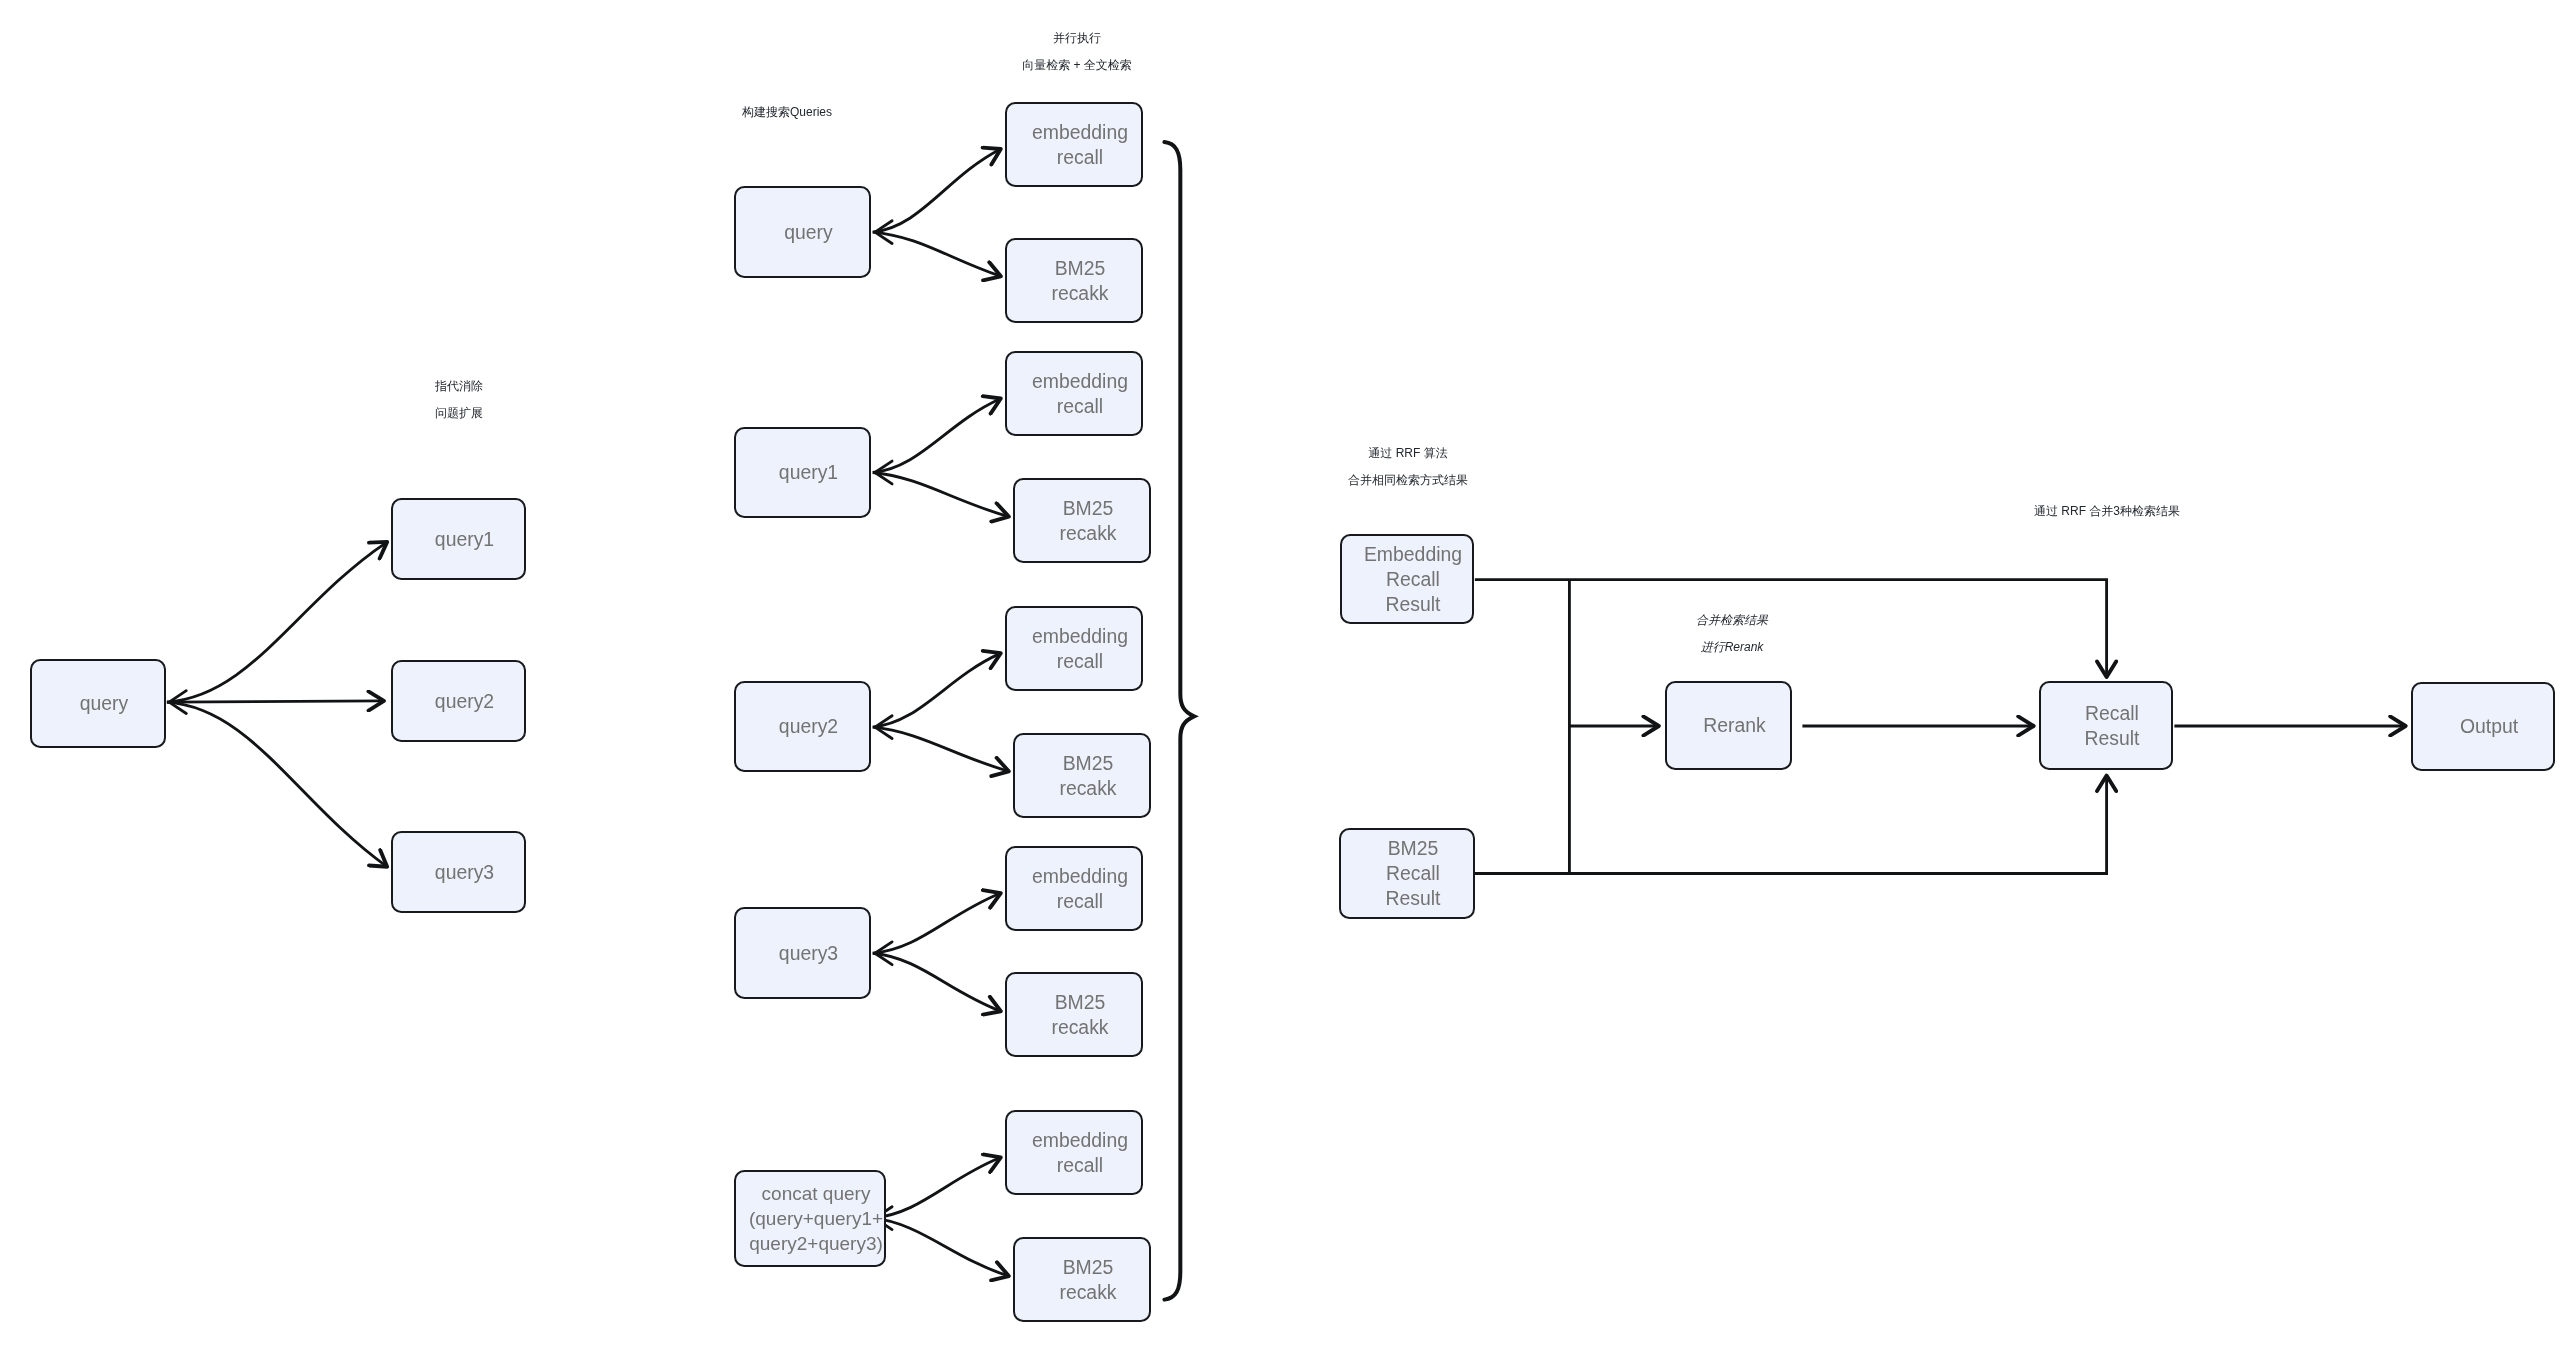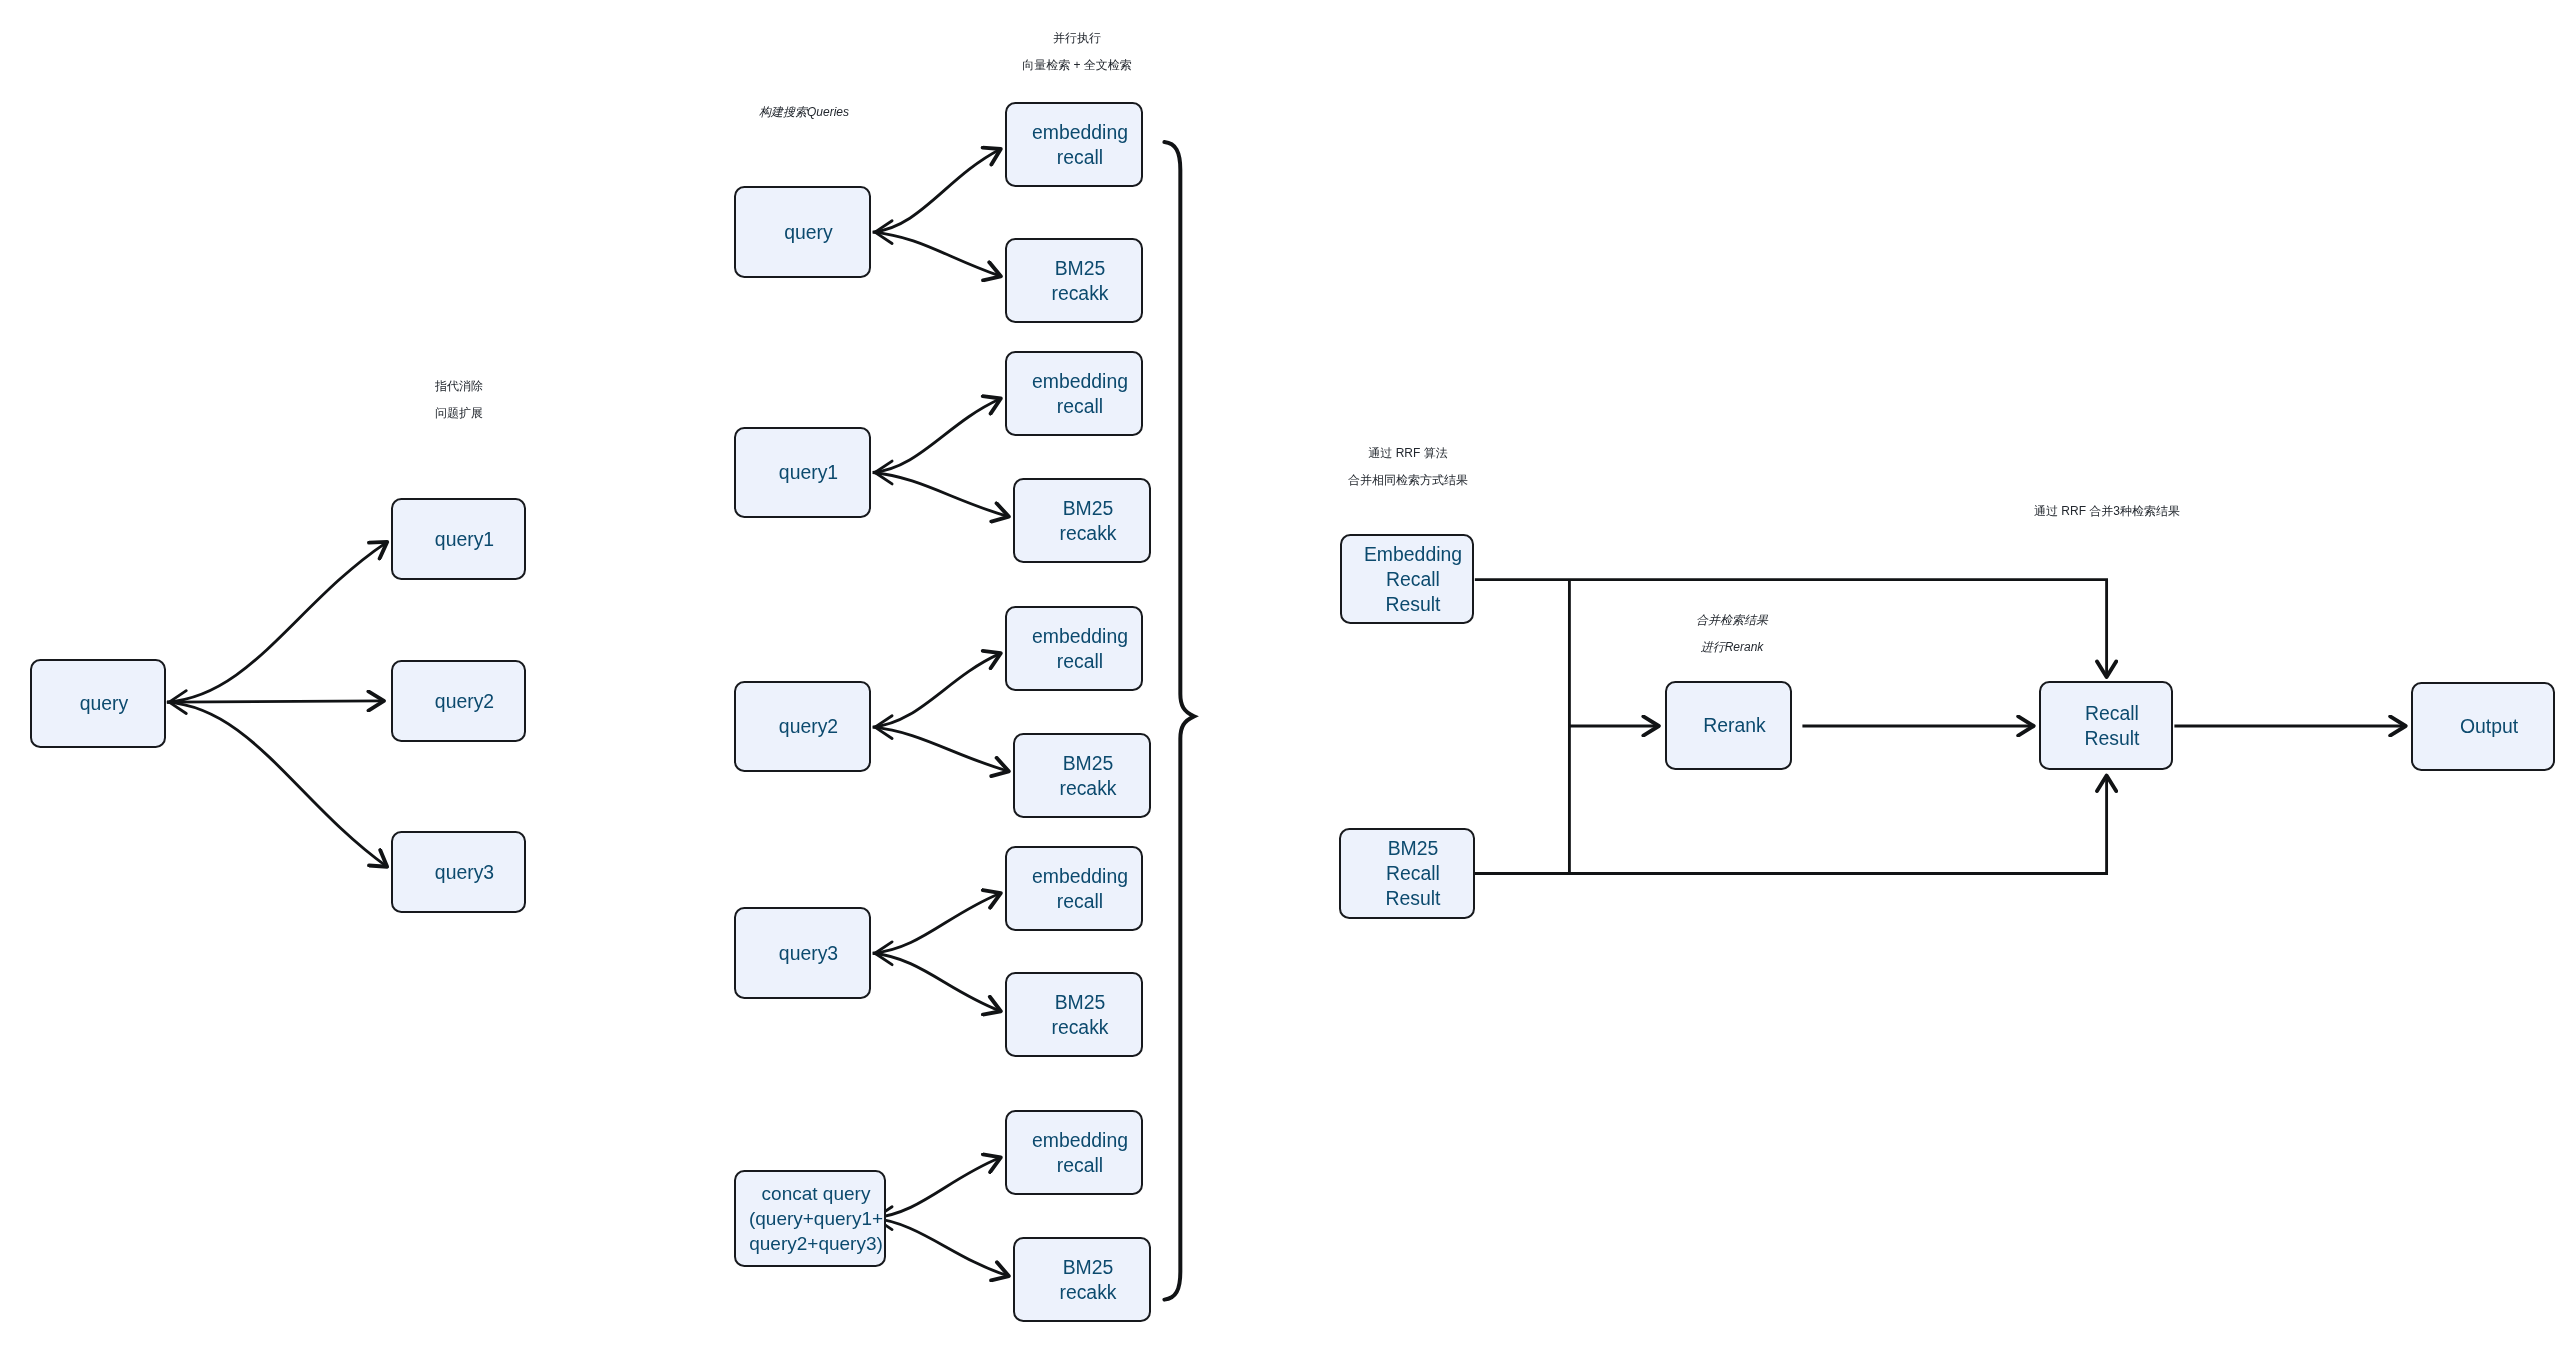--- a/index.html
+++ b/index.html
@@ -12,21 +12,21 @@
   }
   #edges{position:absolute;left:0;top:0;width:2576px;height:1354px;}
   .node{
     position:absolute;
     box-sizing:border-box;
     background:#edf2fc;
     border:2.8px solid #17191d;
     border-radius:10.3px;
     display:flex;align-items:center;justify-content:center;
     text-align:center;
-    color:#0c4a6e;
+    color:#737373;
     font-size:19.4px;line-height:25px;
     white-space:pre-line;
     padding-left:12px;
   }
   .flabel{
     position:absolute;
     transform:translate(-50%,-50%);
     text-align:center;
     color:#22272e;
     font-size:12px;line-height:27px;
@@ -78,21 +78,21 @@
       <path d="M 2755,1274 L 2910,1274" marker-end="url(#arrow)"></path>
       <path d="M 3164,1274 L 3568,1274" marker-end="url(#arrow)"></path>
       <path d="M 3817,1274 L 4221,1274" marker-end="url(#arrow)"></path>
     </g>
 
     <path d="M 2044,249 C 2064,251 2072,266 2072,298 L 2072,1218 C 2072,1238 2078,1249 2096,1257 C 2078,1265 2072,1276 2072,1296 L 2072,2232 C 2072,2264 2064,2279 2044,2281" fill="none" stroke="#111315" stroke-width="7" stroke-linecap="round"></path>
   </svg>
 
   <div class="flabel" style="left:459px;top:400px;">指代消除
 问题扩展</div>
-  <div class="flabel" style="left:804px;top:112px;font-style:italic;">构建搜索Queries</div>
+  <div class="flabel" style="left:787px;top:112px;">构建搜索Queries</div>
   <div class="flabel" style="left:1077px;top:52px;">并行执行
 向量检索 + 全文检索</div>
   <div class="flabel" style="left:1408px;top:467px;">通过 RRF 算法
 合并相同检索方式结果</div>
   <div class="flabel" style="left:1732px;top:634px;font-style:italic;">合并检索结果
 进行Rerank</div>
   <div class="flabel" style="left:2107px;top:511px;">通过 RRF 合并3种检索结果</div>
 
   <div class="node" style="left:30px;top:659px;width:136px;height:89px;">query</div>
   <div class="node" style="left:391px;top:498px;width:135px;height:82px;">query1</div>

